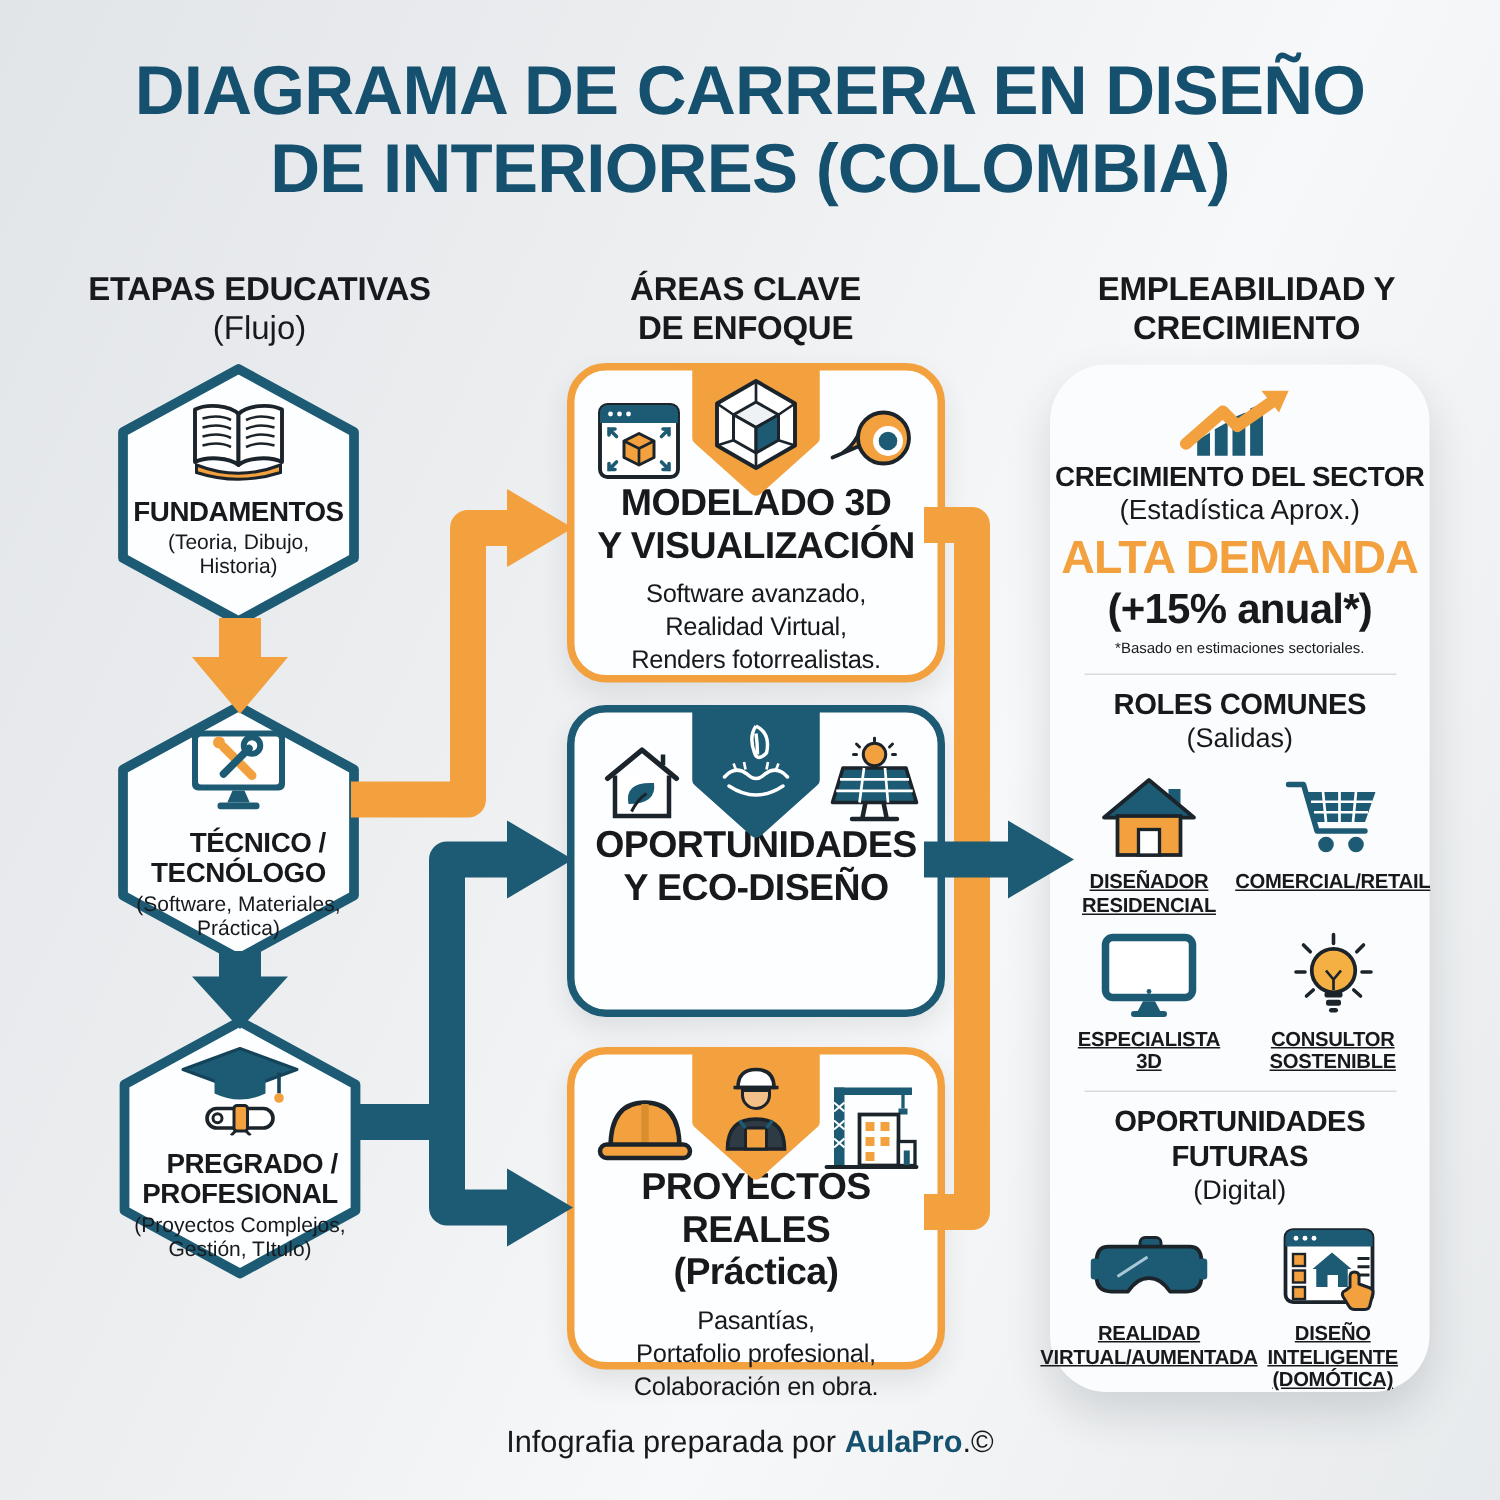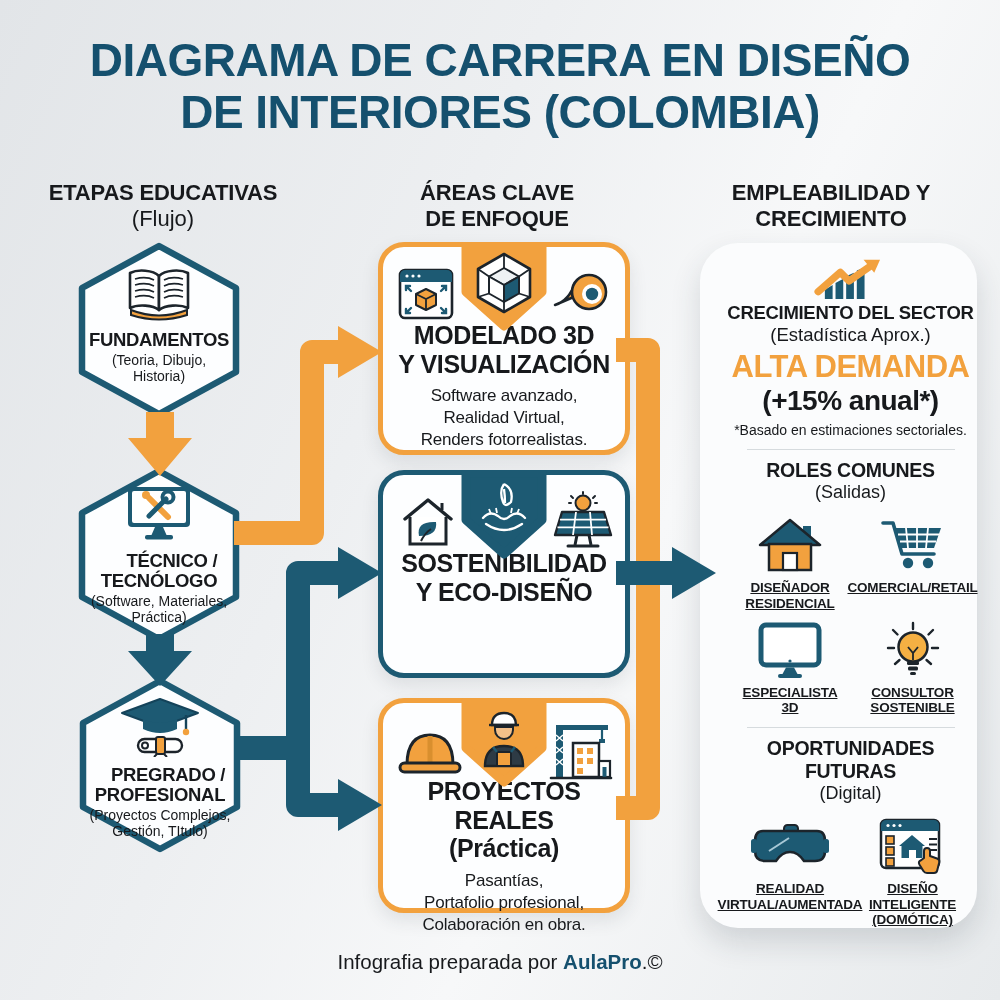--- a/index.html
+++ b/index.html
@@ -8,21 +8,21 @@
     background:linear-gradient(115deg,#e2e5e8 0%,#edeff1 38%,#f7f8f9 62%,#e7eaec 100%);}
   .pre{white-space:pre-line;}
 
   
   .main-title{position:absolute;top:34px;left:0;width:1000px;text-align:center;
     font-weight:800;font-size:46px;line-height:1.14;letter-spacing:-0.5px;color:var(--title);}
 
   
   .col-head{position:absolute;text-align:center;font-size:22px;line-height:1.18;color:#17191c;}
   .col-head b{font-weight:800;letter-spacing:-0.2px;}
-  #head-stages{left:30px;top:180px;width:266px;}
+  #head-stages{left:40px;top:180px;width:266px;}
   #head-focus{left:377px;top:180px;width:240px;}
   #head-growth{left:706px;top:180px;width:250px;}
 
   
   .connectors{position:absolute;left:0;top:0;z-index:6;pointer-events:none;}
   .nf{fill:none}
   .so{stroke:var(--orange)} .st{stroke:var(--teal)}
   .io{fill:var(--orange)} .it{fill:var(--teal)}
   .ik{fill:#1c242b} .iw{fill:#fff}
   .sk{stroke:#1c242b} .sw{stroke:#fff}
@@ -44,27 +44,27 @@
   .badge svg.tab{position:absolute;left:0;top:0;}
   .badge .bicon{position:absolute;left:50%;top:10px;transform:translateX(-50%);}
   .fbox .icon-left{position:absolute;left:14px;top:18px;}
   .fbox .icon-right{position:absolute;right:12px;top:16px;}
   .fbox-title{margin-top:74px;font-weight:800;font-size:25px;line-height:1.14;letter-spacing:-0.4px;}
   .fbox-desc{margin-top:7px;font-size:17px;line-height:1.3;letter-spacing:-0.2px;}
 
   
   .panel{position:absolute;left:700px;top:243px;width:253px;height:685px;background:#fbfcfd;
     border-radius:38px;box-shadow:0 14px 30px rgba(40,50,60,.16);z-index:2;
-    display:flex;flex-direction:column;align-items:center;text-align:center;padding-left:24px;}
+    display:flex;flex-direction:column;align-items:center;text-align:center;}
   .p-icon{margin-top:10px;height:98px;}
   .p-h1{font-weight:800;font-size:18.5px;margin-top:2px;letter-spacing:-0.3px;}
   .p-h2{font-size:18.5px;margin-top:0px;}
   .p-demand{font-weight:800;font-size:31px;color:var(--orange);margin-top:3px;letter-spacing:-0.5px;}
   .p-val{font-weight:800;font-size:28px;margin-top:0px;letter-spacing:-0.5px;}
-  .p-note{font-size:14px;margin-top:5px;text-align:right;}
+  .p-note{font-size:10px;margin-top:5px;text-align:right;}
   .p-div{width:208px;border:none;border-top:1.5px solid #d6dbde;margin:11px 0 0 0;}
   .p-h3{font-weight:800;font-size:19.5px;margin-top:9px;letter-spacing:-0.3px;}
   .p-h4{font-size:18px;margin-top:0;}
   .grid{display:grid;grid-template-columns:124px 121px;margin-top:4px;}
   .cell{display:flex;flex-direction:column;align-items:center;margin-top:8px;text-decoration:underline;}
   .cell .cicon{height:60px;display:flex;align-items:center;justify-content:center;}
   .cell .clabel{font-weight:800;font-size:13.5px;line-height:1.16;margin-top:5px;letter-spacing:-0.2px;}
 
   
   .footer{position:absolute;left:0;top:950px;width:1000px;text-align:center;font-size:20.5px;}
@@ -342,21 +342,21 @@
     <span class="icon-right">
       <svg width="64" height="60" viewBox="0 0 64 60">
         <circle cx="34" cy="12" r="7.5" class="io sk" stroke-width="2"></circle>
         <path class="nf sk" stroke-width="2" stroke-linecap="round" d="M34 1 V3 M22 5 L24 7 M46 5 L44 7 M20 12 H22 M46 12 H48"></path>
         <polygon points="13,21 55,21 62,44 6,44" class="it sk" stroke-width="2.4" stroke-linejoin="round"></polygon>
         <path class="nf sw" stroke-width="1.8" d="M11 28.6 H57 M8.5 36.3 H59.5 M27,21 24,44 M41,21 43,44"></path>
         <path class="nf sk" stroke-width="3" d="M28 44 L26 54 M40 44 L42 54"></path>
         <path class="nf sk" stroke-width="3" stroke-linecap="round" d="M19 55 H49"></path>
       </svg>
     </span>
-    <div class="fbox-title pre">SOSTENIBILIDAD
+    <div class="fbox-title pre">OPORTUNIDADES
 Y ECO-DISEÑO</div>
   </div>
 
   <div class="fbox orange" style="top:698px;height:205px;">
     <div class="badge">
       <svg class="tab" width="92" height="90" viewBox="0 0 92 90">
         <path d="M8 3 H84 V50 L46 84 L8 50 Z" class="io so" stroke-width="9" stroke-linejoin="round"></path>
       </svg>
       <span class="bicon">
         <svg width="52" height="60" viewBox="0 0 52 60">

